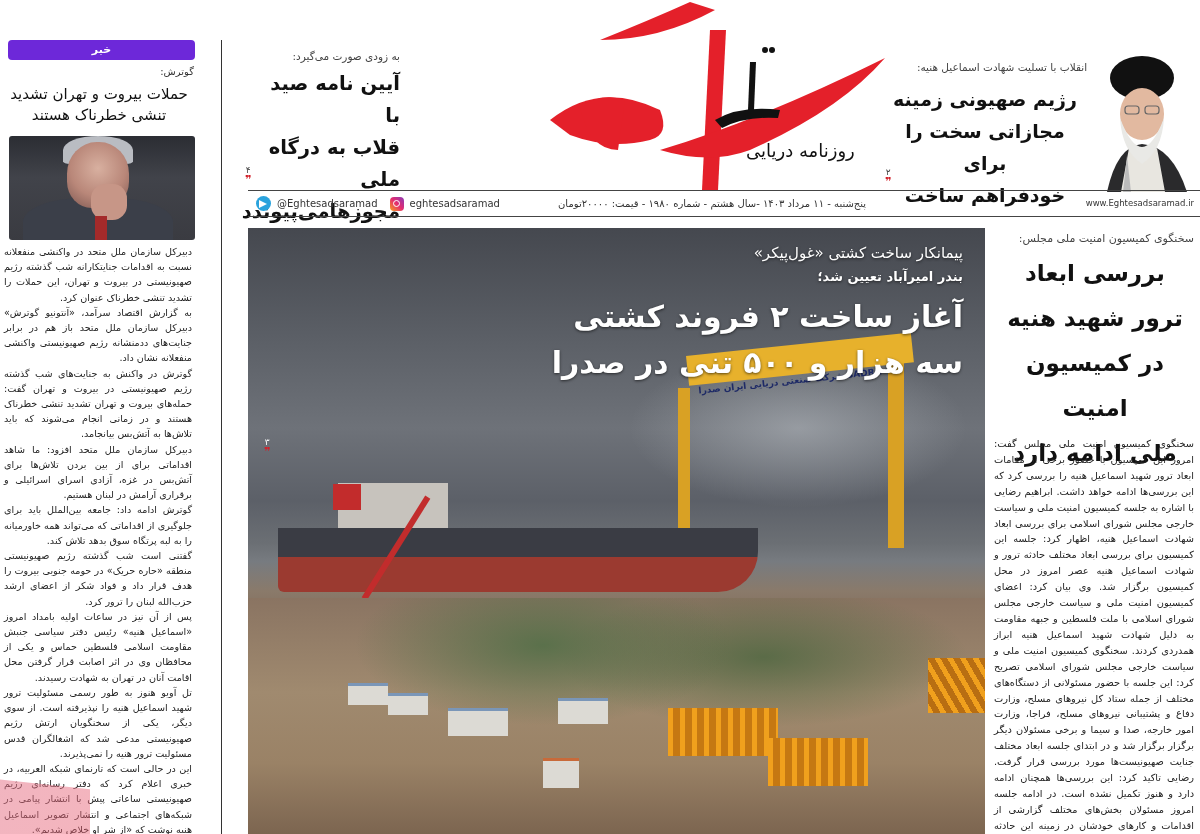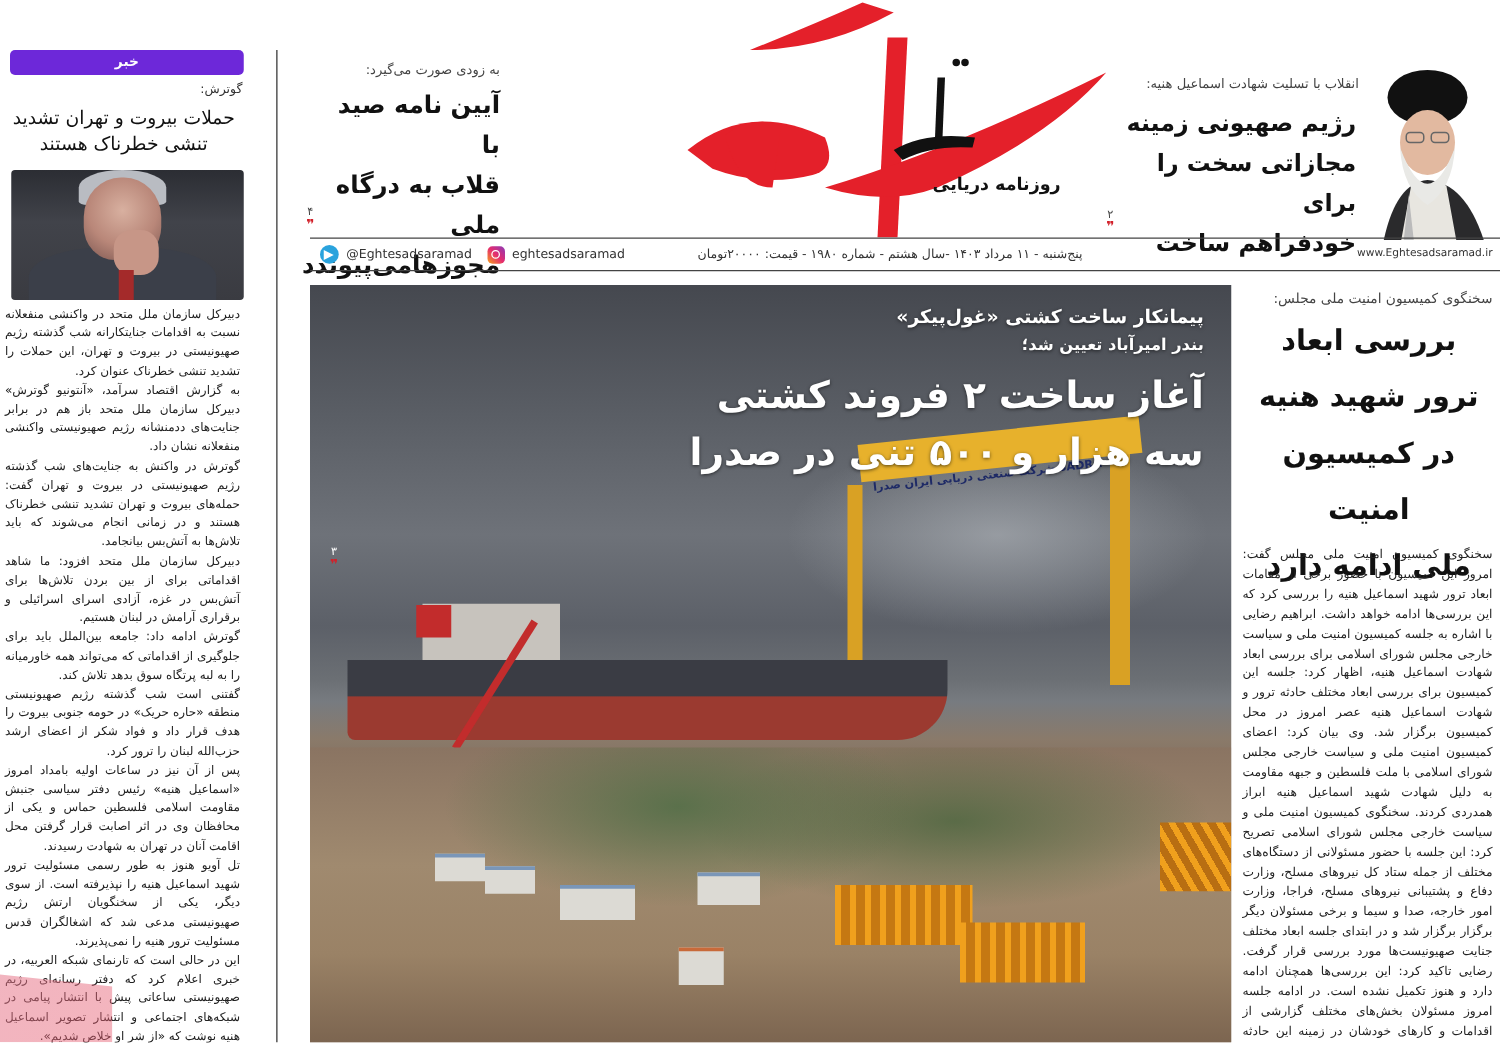--- a/index.html
+++ b/index.html
@@ -26,25 +26,25 @@
   .hrule{position:absolute;background:#444;height:1px}
 
   
   #mast-left{position:absolute;left:250px;top:50px;width:150px}
   #mast-left .kicker{font-size:10.5px;color:#444;text-align:right;margin-bottom:6px}
   #mast-left .title{font-size:19.5px;font-weight:bold;line-height:32px;text-align:right;color:#111}
   .page-ref{position:absolute;font-size:9px;color:#444;text-align:center;line-height:9px}
   .page-ref .quote{display:block;color:#d2202a;font-weight:bold;font-size:11px;line-height:9px}
 
   #logo{position:absolute;left:540px;top:0;width:350px;height:190px}
-  #logo .tagline{position:absolute;left:206px;top:140px;font-size:14px;font-weight:bold;color:#111}
+  #logo .tagline{position:absolute;left:206px;top:140px;font-size:18px;font-weight:normal;color:#111}
 
   #mast-right{position:absolute;left:920px;top:55px;width:170px}
   #mast-right .kicker{position:absolute;right:-20px;top:6px;width:260px;font-size:10.5px;color:#444;text-align:right}
-  #mast-right .title{position:absolute;right:5px;top:28px;width:200px;font-size:19px;font-weight:bold;line-height:32px;text-align:right}
+  #mast-right .title{position:absolute;right:5px;top:28px;width:200px;font-size:19px;font-weight:bold;line-height:32px;text-align:center}
   #portrait{position:absolute;left:1087px;top:56px;width:107px;height:136px;overflow:hidden}
 
   
   #info-bar{position:absolute;left:248px;top:190px;width:952px;height:28px}
   #info-bar .social{position:absolute;left:8px;top:6px;display:flex;align-items:center;gap:6px;font-size:10px;color:#333}
   #info-bar .ico-tg{width:15px;height:15px;border-radius:50%;background:#2aa3dd;position:relative}
   #info-bar .ico-tg:after{content:"";position:absolute;left:3px;top:4px;border-left:8px solid #fff;border-top:4px solid transparent;border-bottom:4px solid transparent}
   #info-bar .ico-ig{width:14px;height:14px;border-radius:4px;background:linear-gradient(45deg,#f6a21b,#e52c6e,#8a3ab9);position:relative;margin-left:6px}
   #info-bar .ico-ig:after{content:"";position:absolute;left:3.5px;top:3.5px;width:5px;height:5px;border:1.2px solid #fff;border-radius:50%}
   #info-bar .dateline{position:absolute;left:310px;top:8px;font-size:10px;color:#333;direction:rtl}
@@ -64,21 +64,21 @@
   #main-photo .crane-red{position:absolute;left:145px;top:260px;width:6px;height:120px;background:#c22c2c;transform:rotate(32deg)}
   #main-photo .yard{position:absolute;left:0;top:370px;width:737px;height:236px;background:
       radial-gradient(ellipse at 40% 20%,rgba(80,110,70,.85) 0%,rgba(80,110,70,0) 30%),
       radial-gradient(ellipse at 70% 25%,rgba(70,100,60,.75) 0%,rgba(70,100,60,0) 28%),
       linear-gradient(180deg,#8a7462 0%,#a08a6f 40%,#9a8266 70%,#7c6550 100%)}
   #main-photo .orange1{position:absolute;left:420px;top:480px;width:110px;height:48px;background:repeating-linear-gradient(90deg,#f0a01d 0 5px,#c57812 5px 12px)}
   #main-photo .orange2{position:absolute;left:520px;top:510px;width:100px;height:48px;background:repeating-linear-gradient(90deg,#f0a01d 0 5px,#c57812 5px 12px)}
   #main-photo .orange3{position:absolute;left:680px;top:430px;width:57px;height:55px;background:repeating-linear-gradient(60deg,#f0a01d 0 5px,#b86e12 5px 11px)}
   #main-photo .cabin{position:absolute;background:#dcdad4;border-top:3px solid #7a96b8}
   #main-photo .overlay{position:absolute;right:22px;top:12px;width:440px;color:#fff;direction:rtl;text-align:right;text-shadow:0 1px 3px rgba(0,0,0,.6)}
-  #main-photo .overlay .k1{font-size:15px;font-weight:bold;line-height:26px}
+  #main-photo .overlay .k1{font-size:15px;font-weight:normal;line-height:26px}
   #main-photo .overlay .k2{font-size:13px;font-weight:bold;line-height:22px;margin-bottom:6px}
   #main-photo .overlay .h{font-size:30px;font-weight:bold;line-height:46px}
   #main-photo .page-ref{left:16px;top:210px;color:#fff}
 
   
   #right-col{position:absolute;left:990px;top:230px;width:210px;height:604px}
   #right-col .kicker{font-size:11px;color:#444;text-align:right;padding-right:6px;margin-top:2px}
   #right-col .title{font-size:23px;font-weight:bold;line-height:45px;text-align:center;margin-top:6px;color:#111}
   #right-col .body{position:absolute;top:206px;left:4px;right:6px;font-size:9.8px;line-height:15.9px;color:#222;text-align:justify;text-align-last:right}
 </style>

